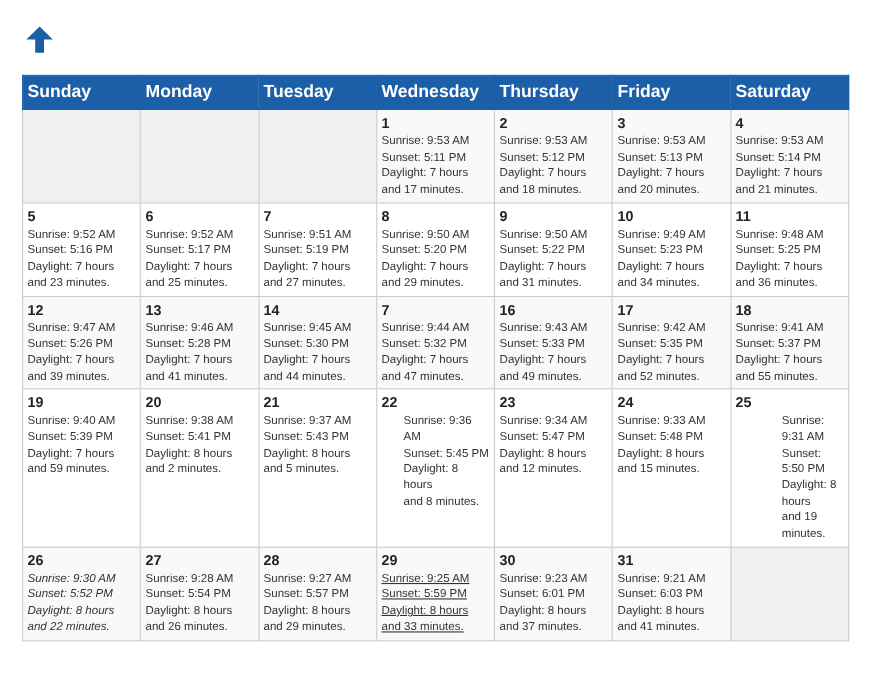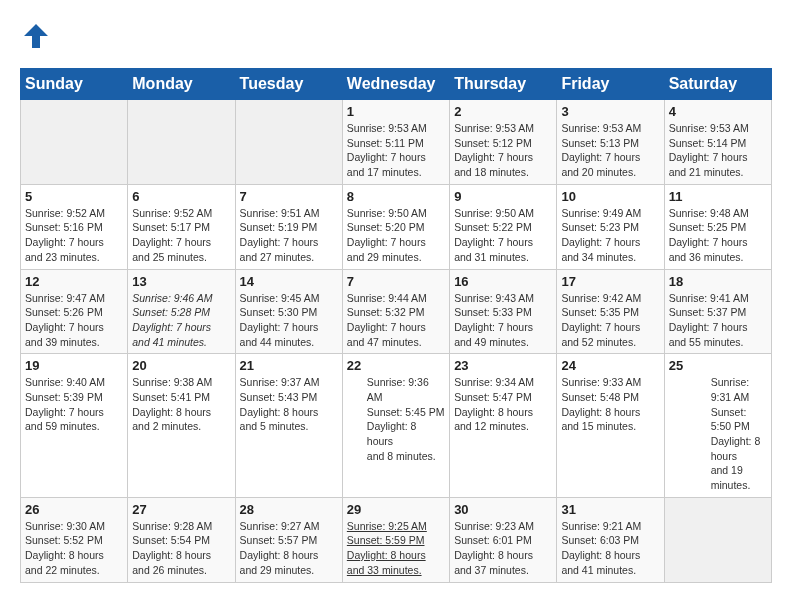--- a/index.html
+++ b/index.html
@@ -208,21 +208,21 @@
       <tr>
         <td>
           <div class="day-number">12</div>
           <div class="day-info" style="white-space: pre-line;">Sunrise: 9:47 AM
 Sunset: 5:26 PM
 Daylight: 7 hours
 and 39 minutes.</div>
         </td>
         <td>
           <div class="day-number">13</div>
-          <div class="day-info" style="white-space: pre-line; font-style: italic;">Sunrise: 9:46 AM
+          <div class="day-info" style="white-space: pre-line;">Sunrise: 9:46 AM
 Sunset: 5:28 PM
 Daylight: 7 hours
 and 41 minutes.</div>
         </td>
         <td>
           <div class="day-number">14</div>
           <div class="day-info" style="white-space: pre-line;">Sunrise: 9:45 AM
 Sunset: 5:30 PM
 Daylight: 7 hours
 and 44 minutes.</div>
@@ -303,21 +303,21 @@
           <div class="day-number">25</div>
           <div class="day-info" style="white-space: pre-line; margin-left: 42px;">Sunrise: 9:31 AM
 Sunset: 5:50 PM
 Daylight: 8 hours
 and 19 minutes.</div>
         </td>
       </tr>
       <tr>
         <td>
           <div class="day-number">26</div>
-          <div class="day-info" style="white-space: pre-line;">Sunrise: 9:30 AM
+          <div class="day-info" style="white-space: pre-line; font-style: italic;">Sunrise: 9:30 AM
 Sunset: 5:52 PM
 Daylight: 8 hours
 and 22 minutes.</div>
         </td>
         <td>
           <div class="day-number">27</div>
           <div class="day-info" style="white-space: pre-line;">Sunrise: 9:28 AM
 Sunset: 5:54 PM
 Daylight: 8 hours
 and 26 minutes.</div>

